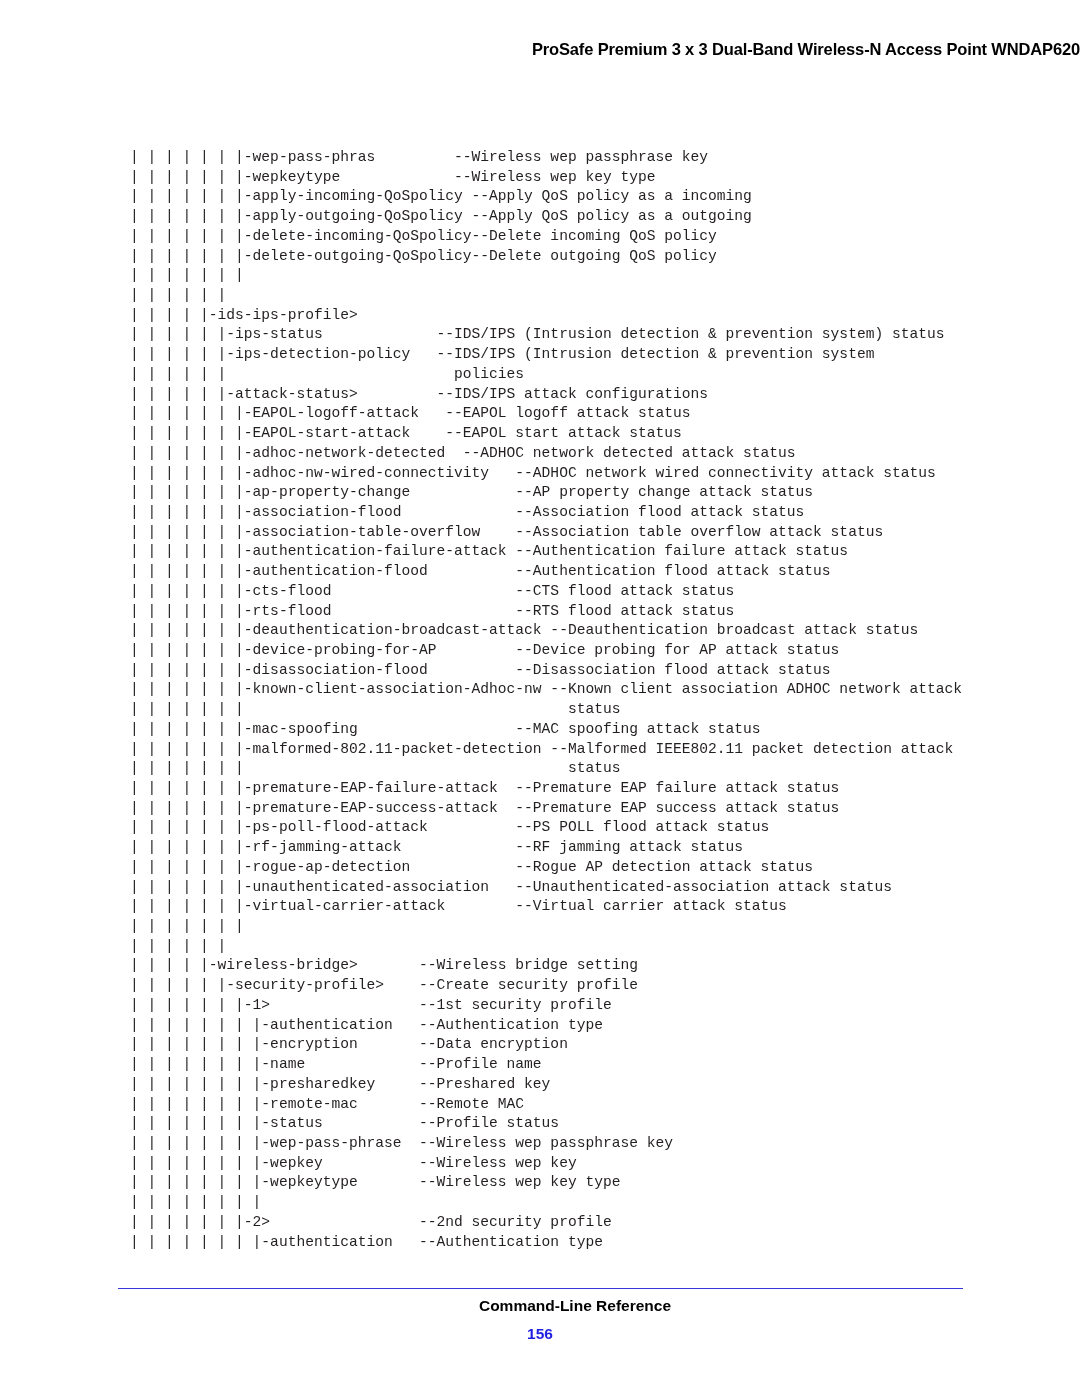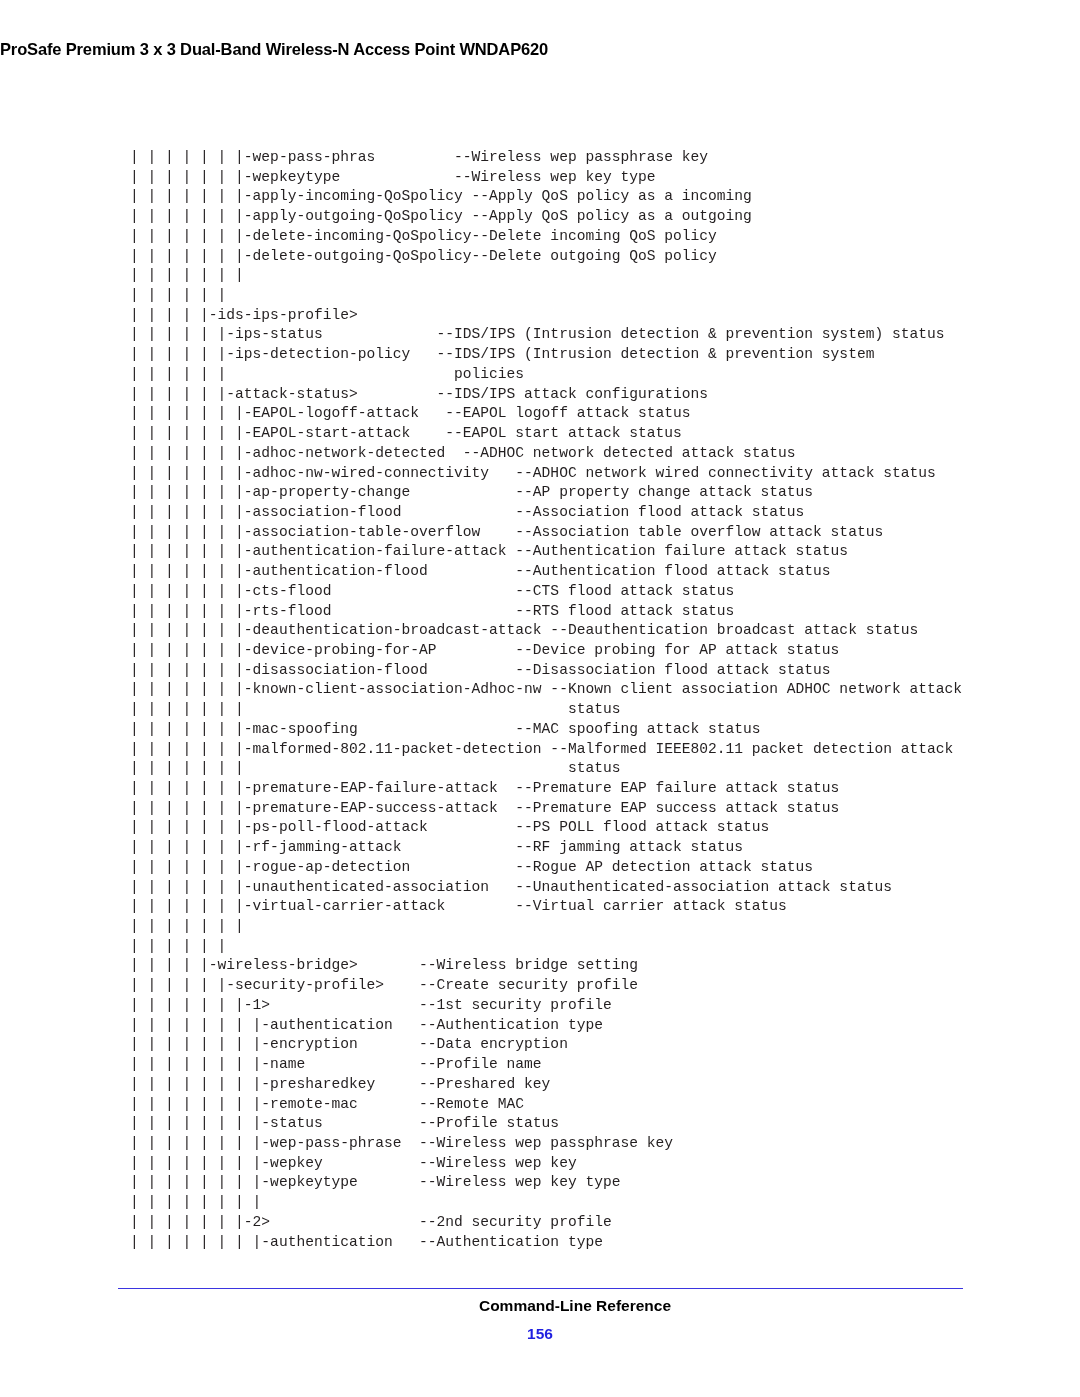--- a/index.html
+++ b/index.html
@@ -23,21 +23,21 @@
     width: 1080px;
     height: 1397px;
   }
 
   
   .doc-header {
     position: absolute;
     left: 0;
     top: 40px;
     width: 1080px;
-    text-align: left;
+    text-align: right;
     font-family: "Liberation Sans", sans-serif;
     font-weight: bold;
     font-size: 16.5px;
     letter-spacing: -0.15px;
     color: #000000;
     white-space: nowrap;
   }
 
   
   .cli-block {

